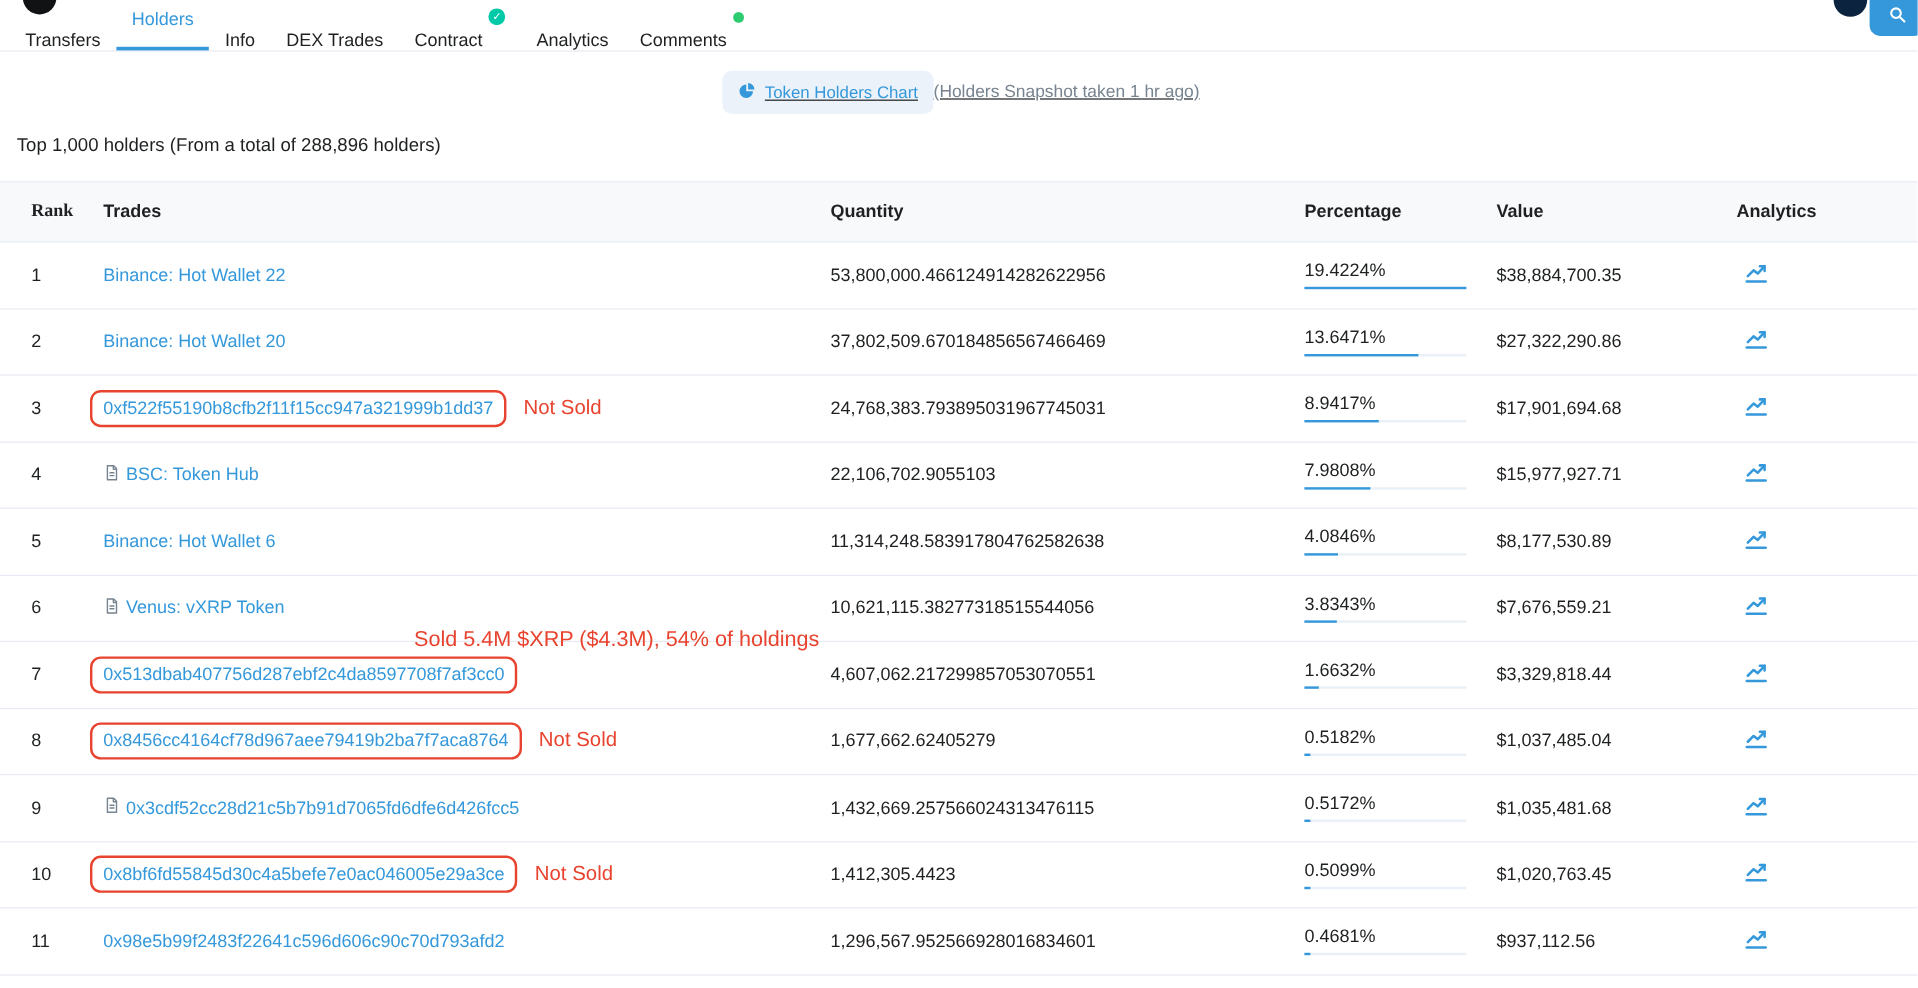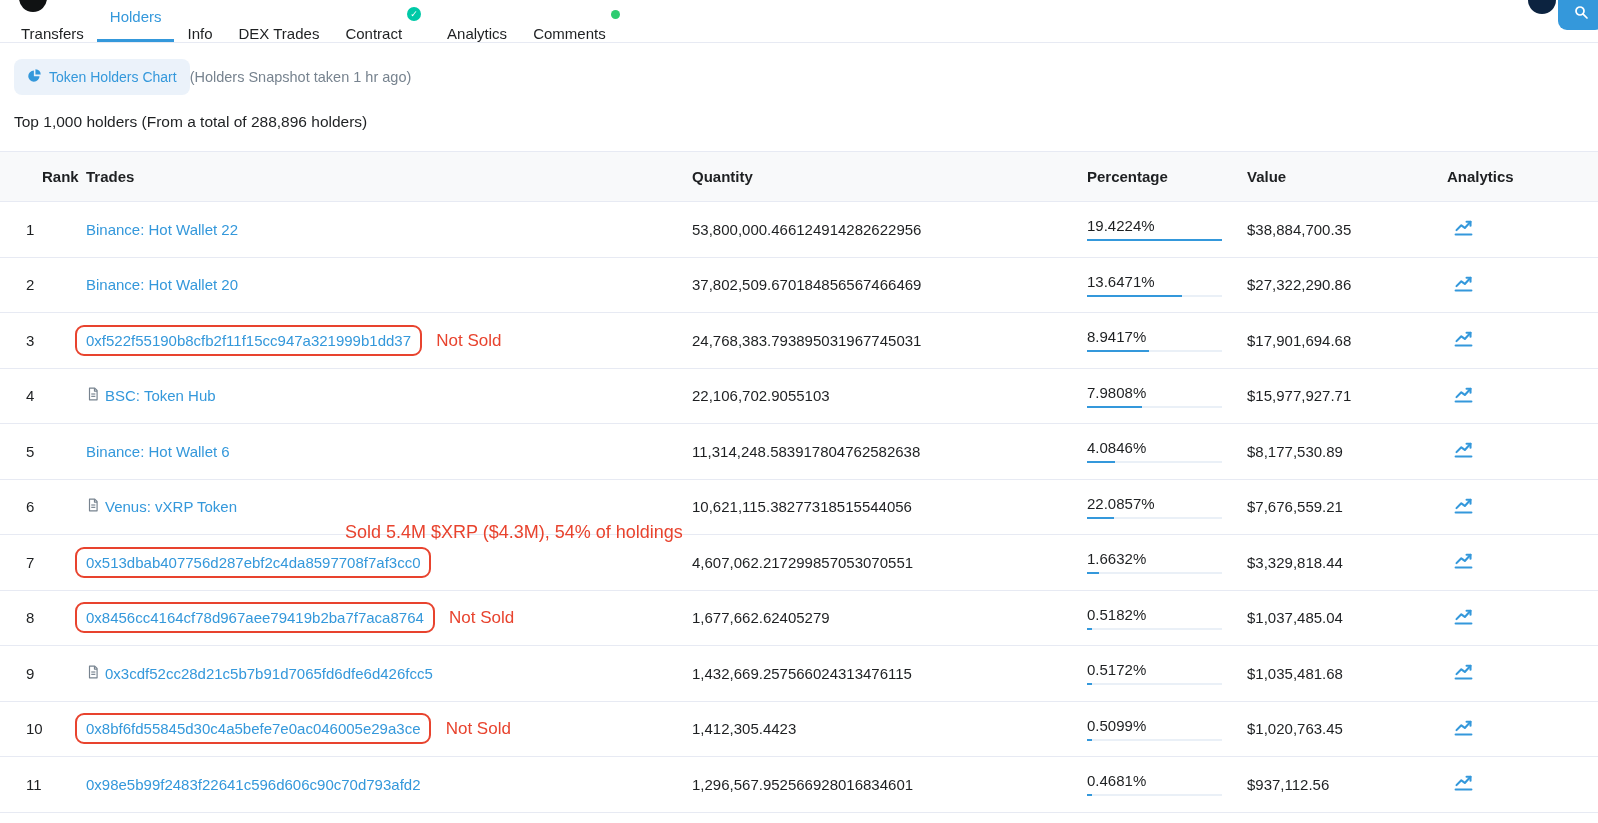--- a/index.html
+++ b/index.html
@@ -61,22 +61,23 @@
     width: 46px; height: 39px;
     background: var(--accent);
     border: none; border-radius: 9px;
     display: flex; align-items: flex-end; justify-content: center;
     padding-bottom: 7px;
     cursor: pointer;
   }
 
   
   .toolbar-row {
-    display: flex; justify-content: flex-start; align-items: center;
+    display: flex; justify-content: center; align-items: center;
     padding: 16px 10px 0 14px;
+    text-decoration: underline;
   }
   .chart-btn {
     display: inline-flex; align-items: center; gap: 7px;
     background: #ebf2fa; color: var(--accent);
     border: none; border-radius: 8px;
     padding: 9px 13px; font-size: 14px;
     font-family: "Liberation Sans", sans-serif;
     cursor: pointer;
   }
   .snapshot { color: var(--muted); font-size: 14.5px; }
@@ -103,21 +104,21 @@
   table { width: 100%; border-collapse: collapse; table-layout: fixed; }
   thead th {
     background: #f8f9fa;
     height: 50px;
     font-size: 15px; font-weight: 700; text-align: left;
     border-top: 1px solid var(--line);
     border-bottom: 1px solid var(--line);
     color: #1e2022;
     padding-left: 2px;
   }
-  th.h-rank { padding-left: 42px; }
+  th.h-rank { padding-left: 26px; font-family: Liberation Serif, serif; }
   th.h-addr { padding-left: 6px; }
   tbody td {
     height: 55.5px;
     border-bottom: 1px solid var(--line);
     font-size: 15px;
     vertical-align: middle;
     padding-left: 2px;
   }
   td.c-rank { padding-left: 26px; }
   td.c-addr { padding-left: 6px; position: relative; }
@@ -396,21 +397,21 @@
                   <line x1="9" y1="16" x2="16" y2="16"></line>
           </svg>
         </span>
         <a class="addr-link">Venus: vXRP Token</a>
       </span>
       
     </td>
     <td class="c-qty">10,621,115.38277318515544056</td>
     <td class="c-pct">
       <span class="pct-wrap">
-        <span class="pct-text">22.0857%</span>
+        <span class="pct-text">3.8343%</span>
         <span class="pct-track">
           <span class="pct-fill" style="width: 26.6512px;"></span>
         </span>
       </span>
     </td>
     <td class="c-val">$7,676,559.21</td>
     <td class="c-analytics">
       <a class="analytics-link">
         <svg viewBox="0 0 24 24" width="21" height="21" fill="none" stroke="#3498db" stroke-width="2.4" stroke-linecap="round" stroke-linejoin="round">
           <path d="M3 20h18"></path>

